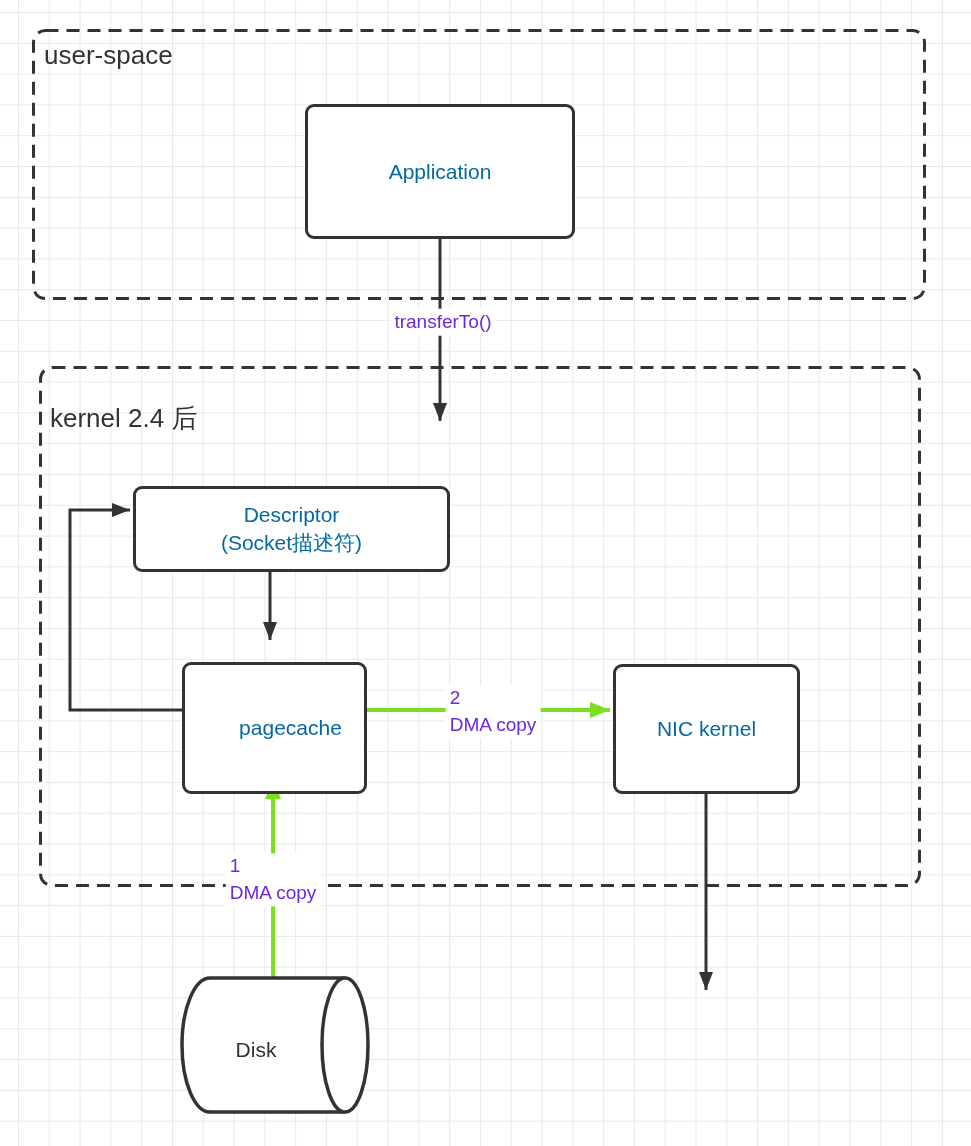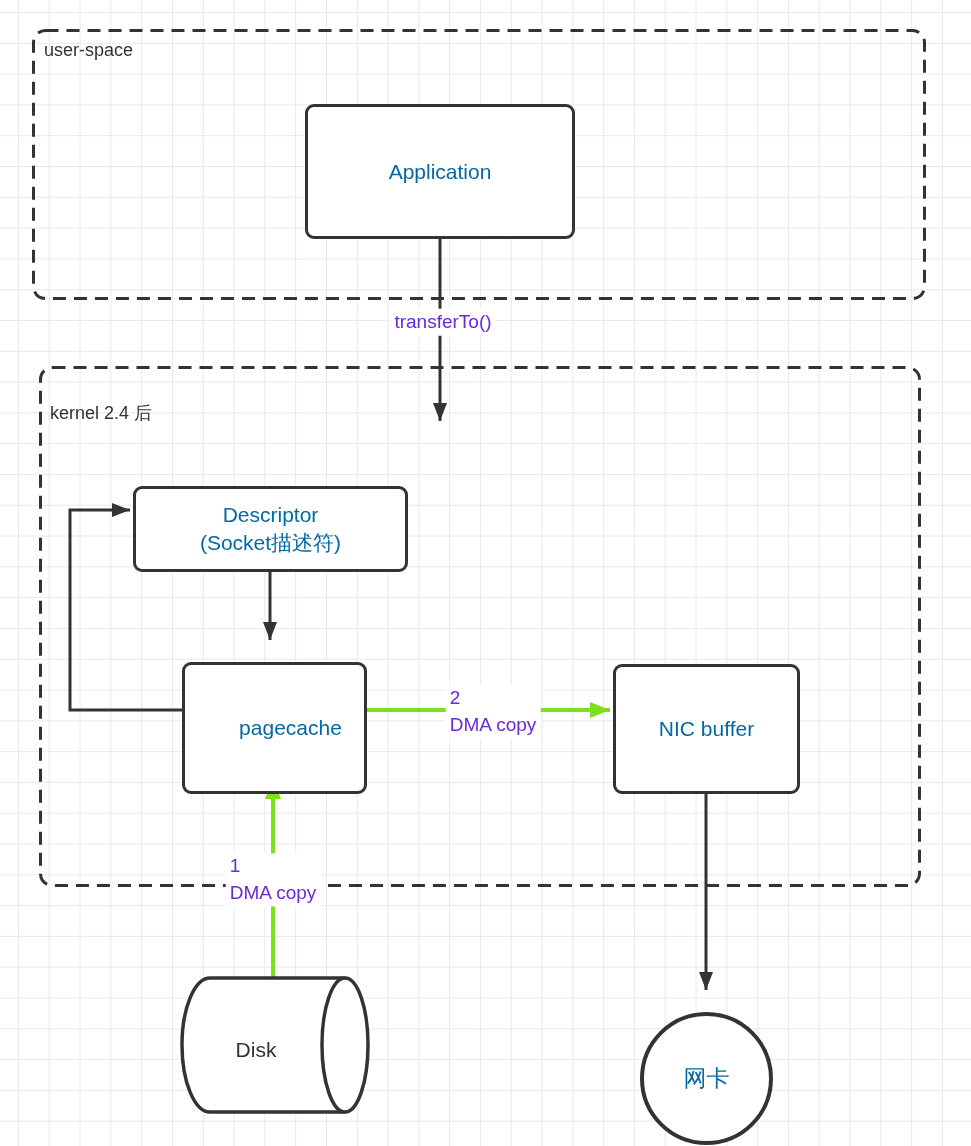--- a/index.html
+++ b/index.html
@@ -32,21 +32,21 @@
     text-align: left;
     font-size: 21px;
     line-height: 1.32;
     color: #0369a1;
     margin-top: 19px;
   }
   .circle { border-radius: 50%; border-width: 4px; font-size: 23px; }
   .container-label {
     position: absolute;
     z-index: 2;
-    font-size: 18px;
+    font-size: 26px;
     color: #333333;
     white-space: nowrap;
   }
   .edge-label {
     position: absolute;
     z-index: 3;
     transform: translate(-50%, -50%);
     background: #ffffff;
     padding: 0 4px;
     text-align: left;
@@ -96,36 +96,33 @@
     </g>
   </svg>
 
   <div class="container-label" style="left:44px; top:40px;">user-space</div>
   <div class="container-label" style="left:50px; top:392px;margin-top:9px;">kernel 2.4 后</div>
 
   <div class="node" style="left:305px; top:85px; width:270px; height:135px;">
     <span>Application</span>
   </div>
 
-  <div class="node" style="left:133px; top:467px; width:275px; height:86px;">
+  <div class="node" style="left:133px; top:467px; width:317px; height:86px;">
     <span>Descriptor</span>
     <span>(Socket描述符)</span>
   </div>
 
   <div class="node" style="left:182px; top:643px; width:185px; height:132px;padding-left:32px;">
     <span>pagecache</span>
   </div>
 
   <div class="node" style="left:613px; top:645px; width:187px; height:130px;">
-    <span>NIC buffer</span>
+    <span>NIC kernel</span>
   </div>
 
-  <div class="node circle" style="left:640px; top:993px; width:133px; height:133px;">
-    <span>网卡</span>
-  </div>
 
   <div class="free-label" style="left:256px; top:1050px;text-align:right;">Disk</div>
 
   <div class="edge-label" style="left:443px; top:322px;">transferTo()</div>
 
   <div class="edge-label" style="left:493px; top:712px;">
     <div>2</div>
     <div>DMA copy</div>
   </div>
 

